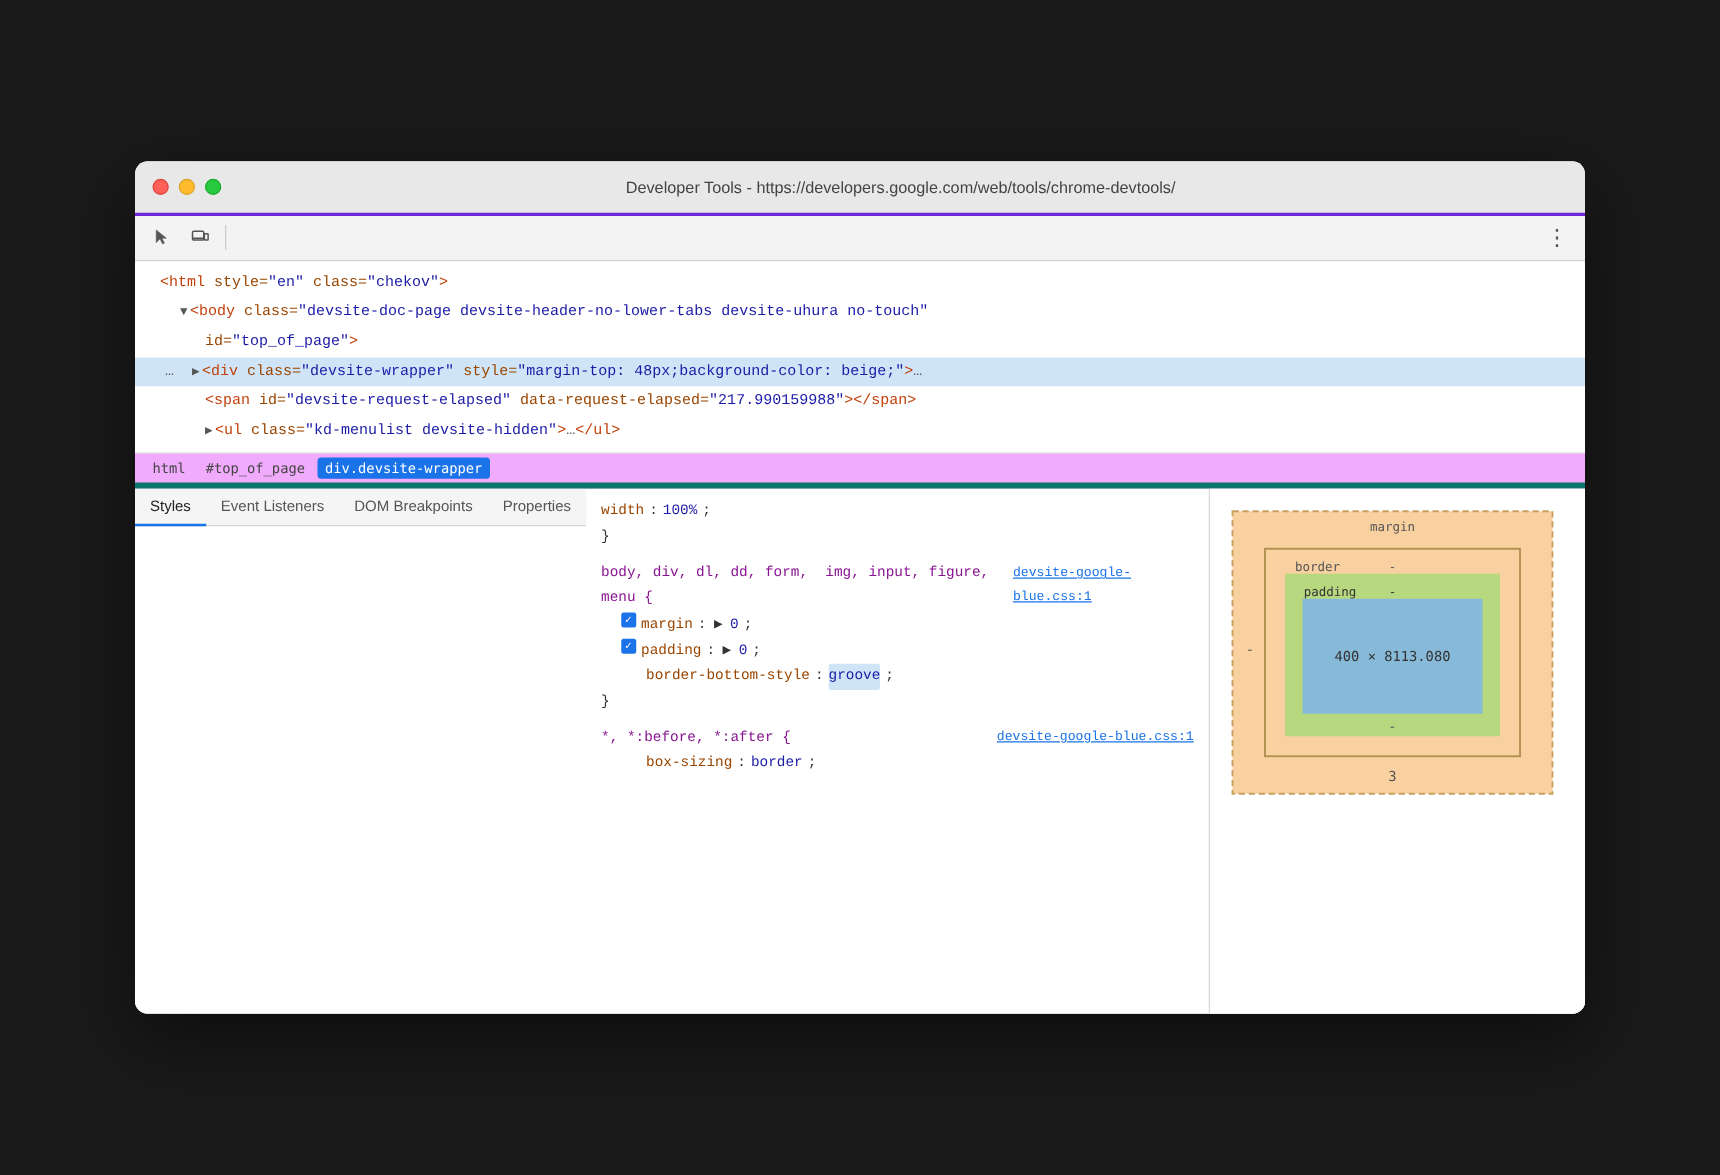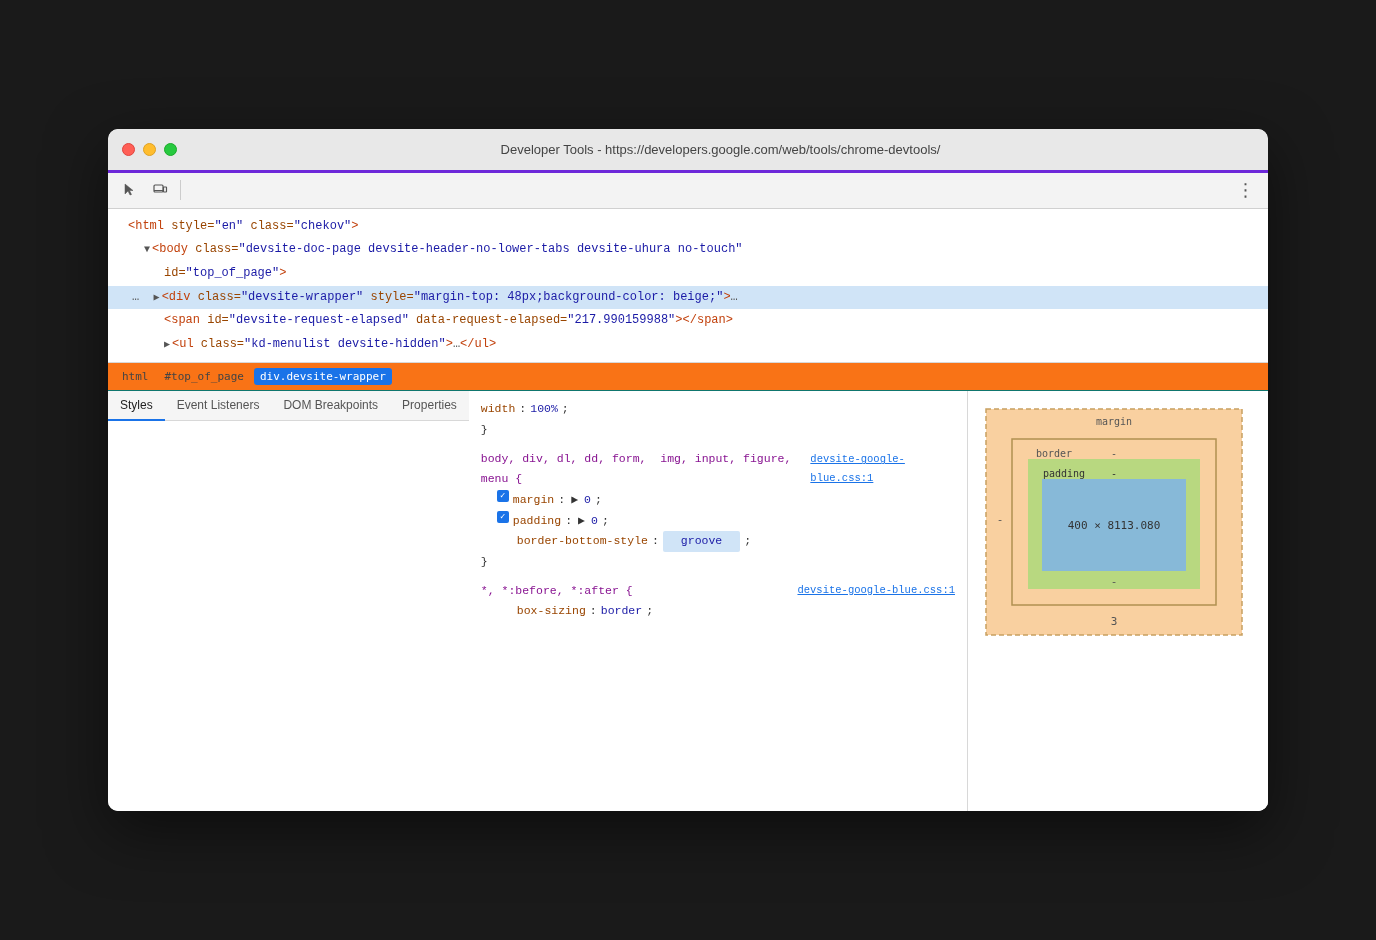--- a/index.html
+++ b/index.html
@@ -138,22 +138,22 @@
       background: #d0e4f7;
     }
     .tag { color: #c2410c; text-align: right; }
     .attr-name { color: #994500; }
     .attr-value { color: #1a1aa6; }
     .text-content { color: #333; }
     .triangle { display: inline-block; font-size: 10px; margin-right: 2px; cursor: pointer; color: #555; }
     .dots { color: #555; }
     
     .breadcrumb-bar {
-      background: #f97316;
-      border-bottom: 1px solid #0f766e;
+      background: #f0abfc;
+      border-bottom: 5px solid #0f766e;
       display: flex;
       align-items: center;
       height: 28px;
       padding: 0 8px;
       gap: 4px;
       font-family: 'Menlo', 'Monaco', monospace;
       font-size: 11px;
     }
     .breadcrumb-item {
       padding: 2px 6px;
@@ -235,21 +235,21 @@
       border-radius: 2px;
       display: inline-flex;
       align-items: center;
       justify-content: center;
       color: #fff;
       font-size: 9px;
       flex-shrink: 0;
     }
     .css-highlight {
       background: #d0e4f7;
-      padding: 0 18px;
+      padding: 0 0;
       border-radius: 2px;
     }
     
     .box-model-panel {
       width: 300px;
       display: flex;
       flex-direction: column;
       padding: 16px;
       background: #fff;
     }

